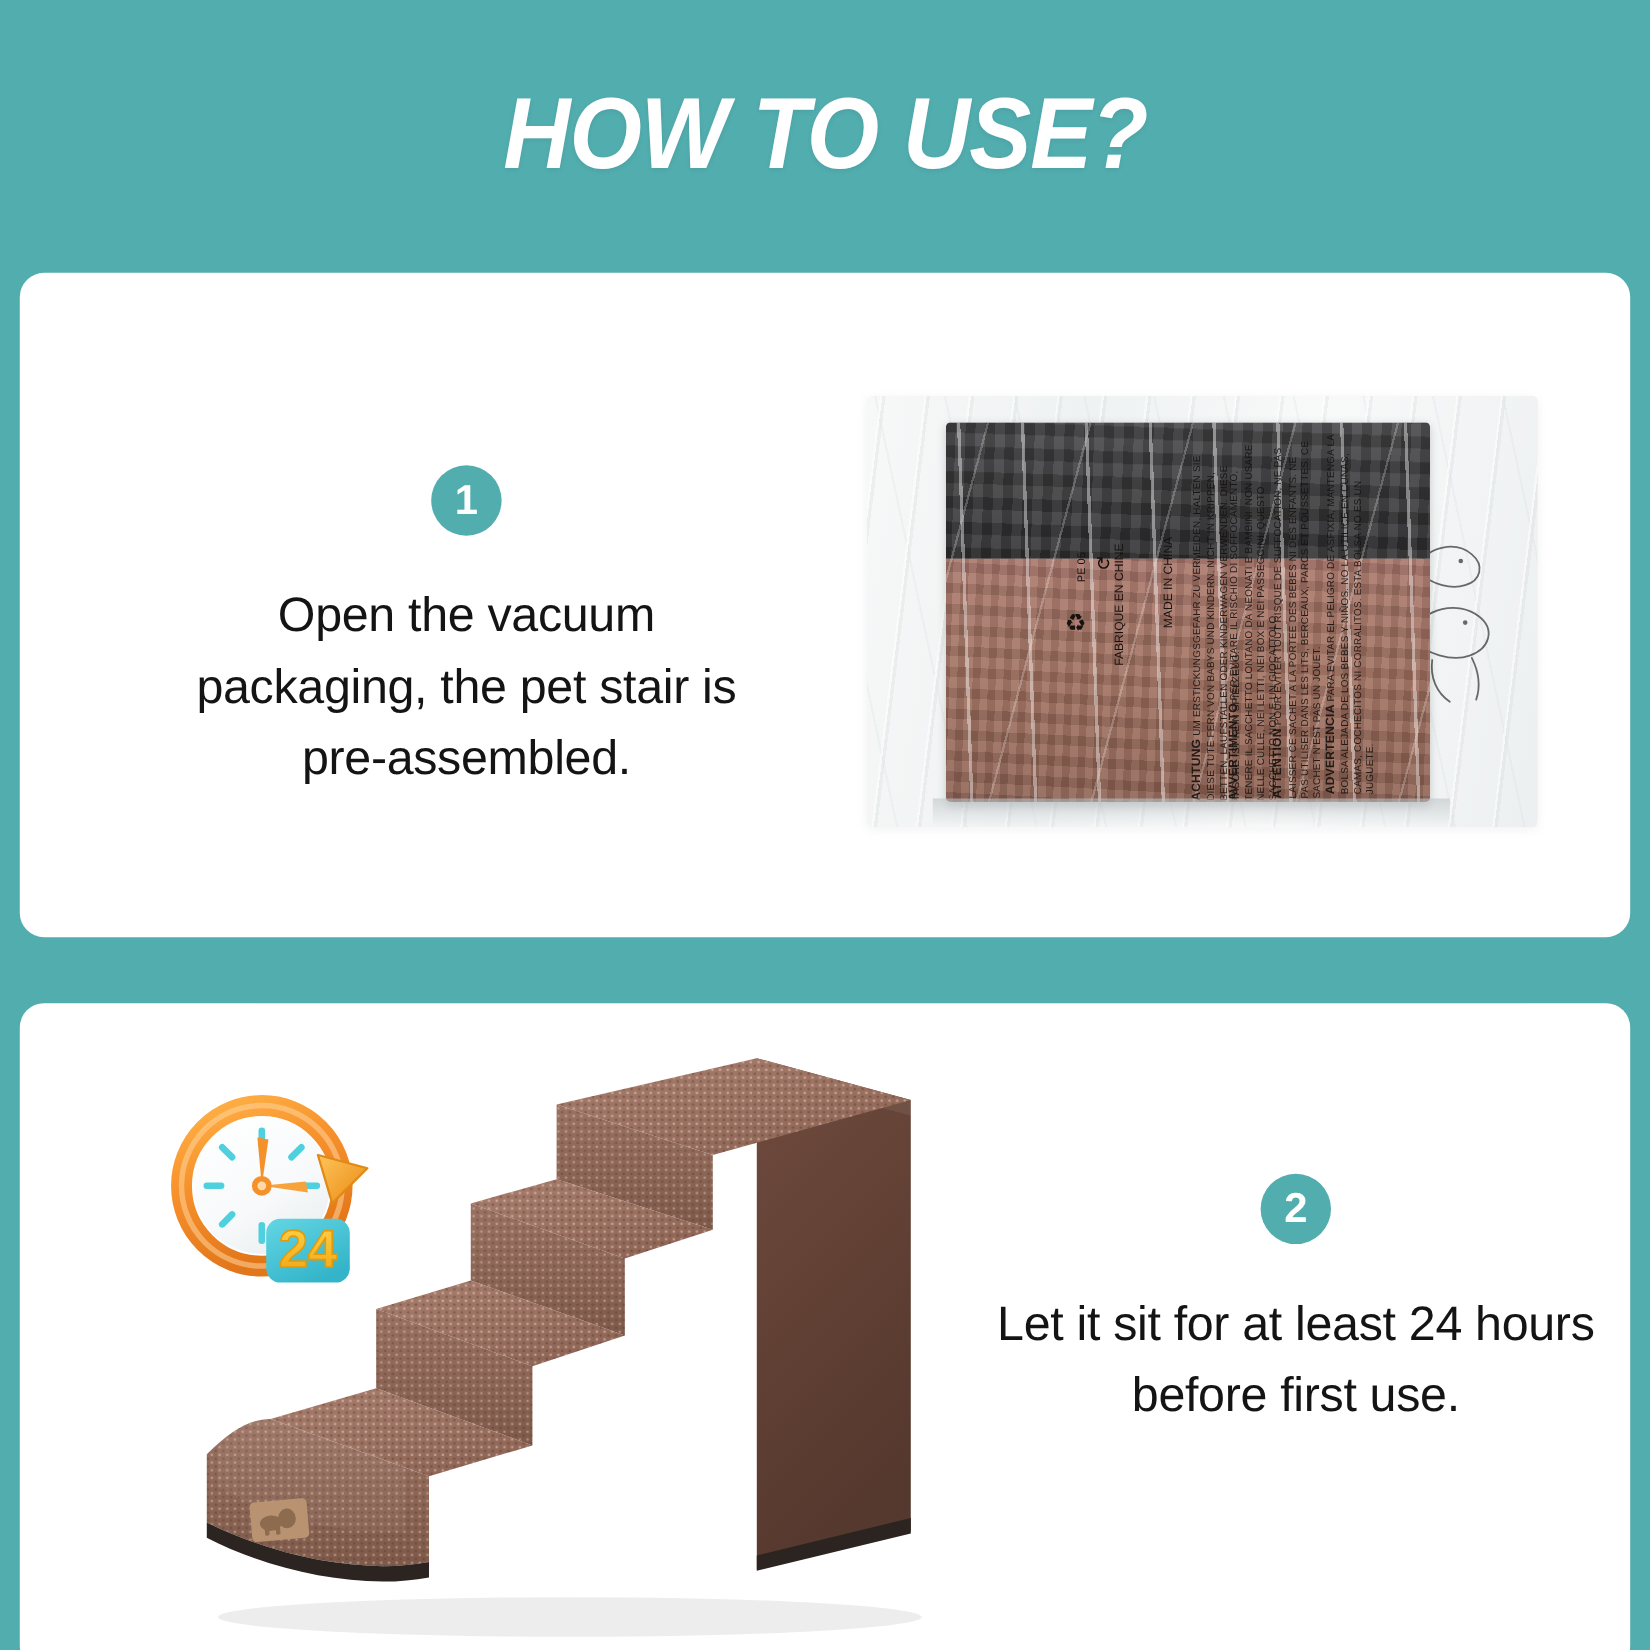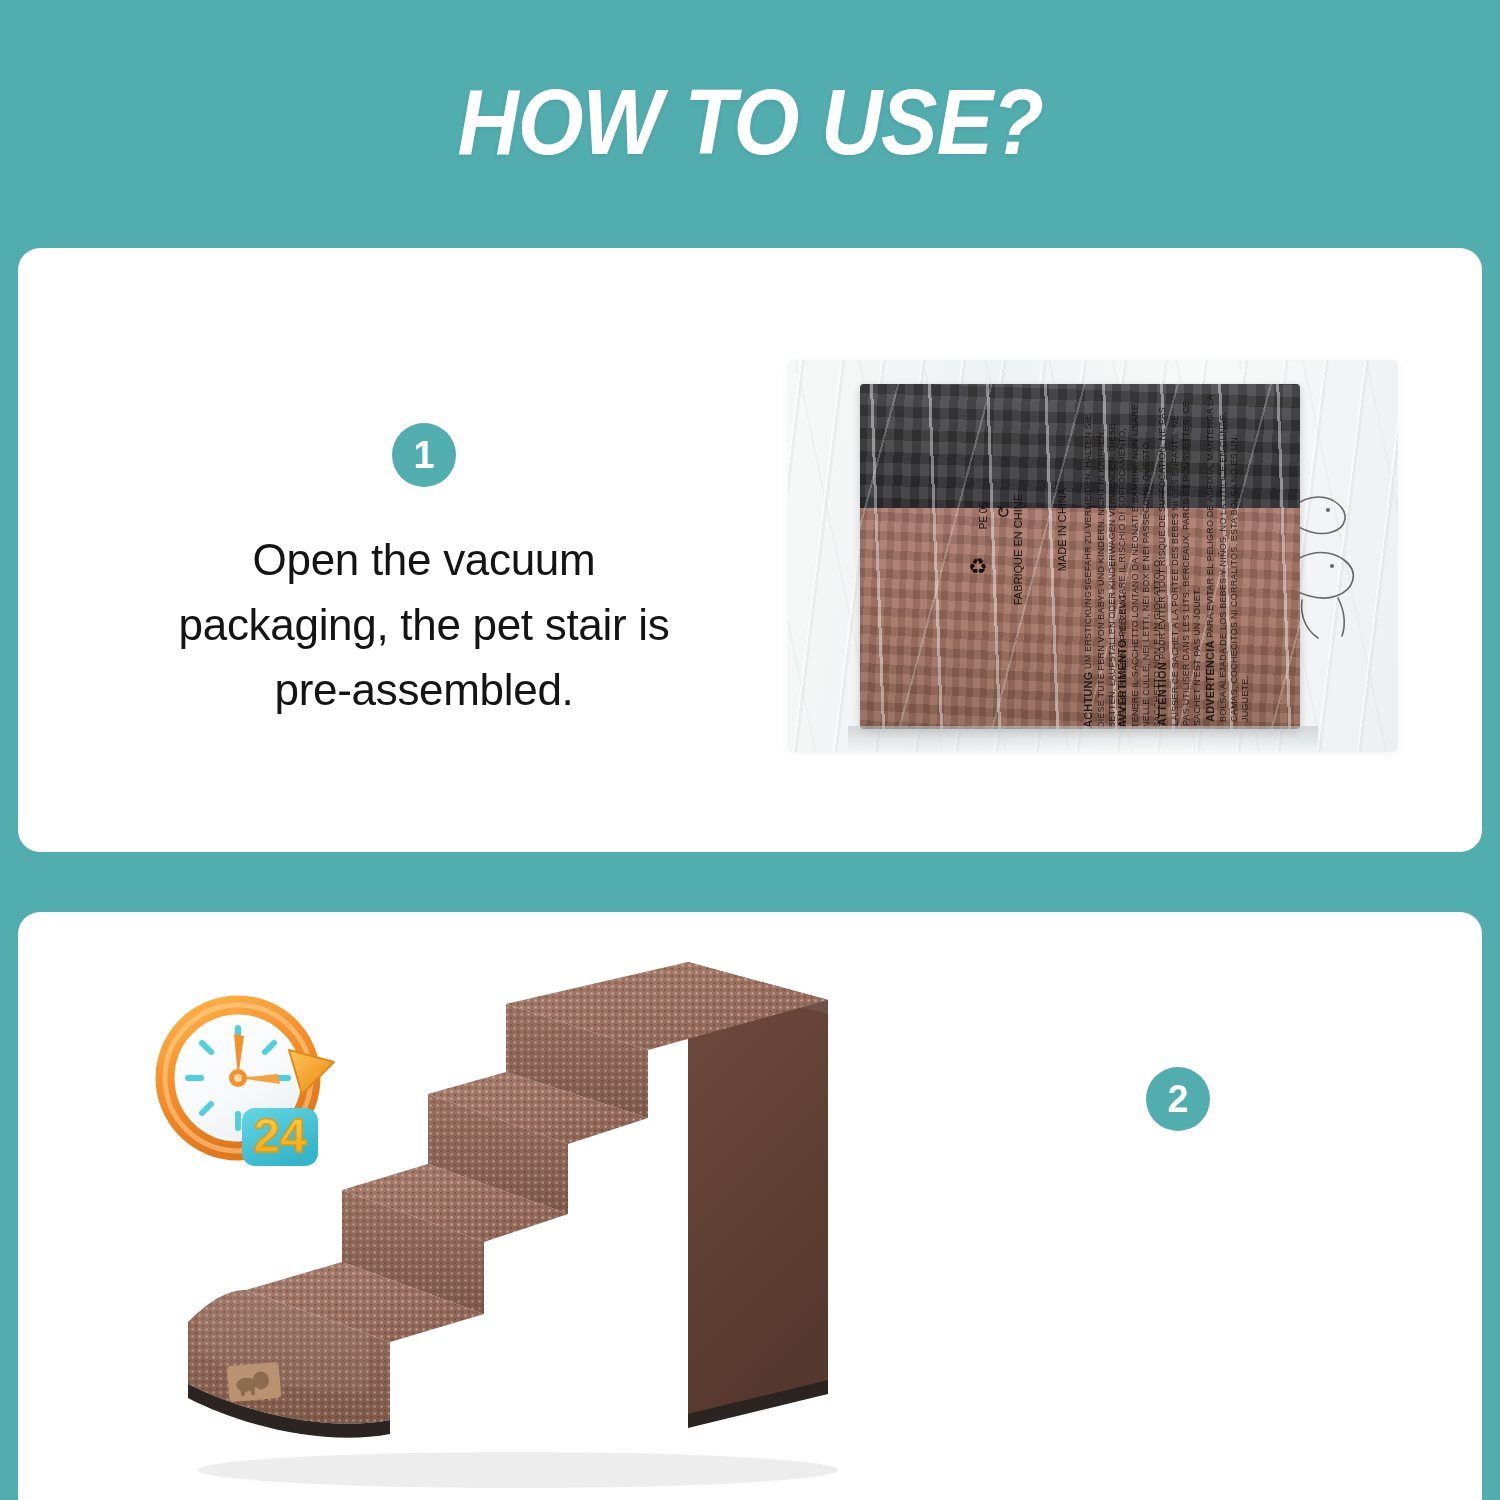--- a/index.html
+++ b/index.html
@@ -414,18 +414,19 @@
               <ellipse cx="133" cy="459" rx="8" ry="9"></ellipse>
               <rect x="112" y="464" width="4" height="9" rx="1.5"></rect>
               <rect x="122" y="464" width="4" height="9" rx="1.5"></rect>
             </g>
           </g>
         </svg>
       </div>
 
       <div class="step-block step-two-text">
         <div class="badge">2</div>
+        <div class="step-text">Let it sit for at least 24 hours before first use.</div>
       </div>
 
     </div>
   </div>
 
 </div>
 
 </body></html>

